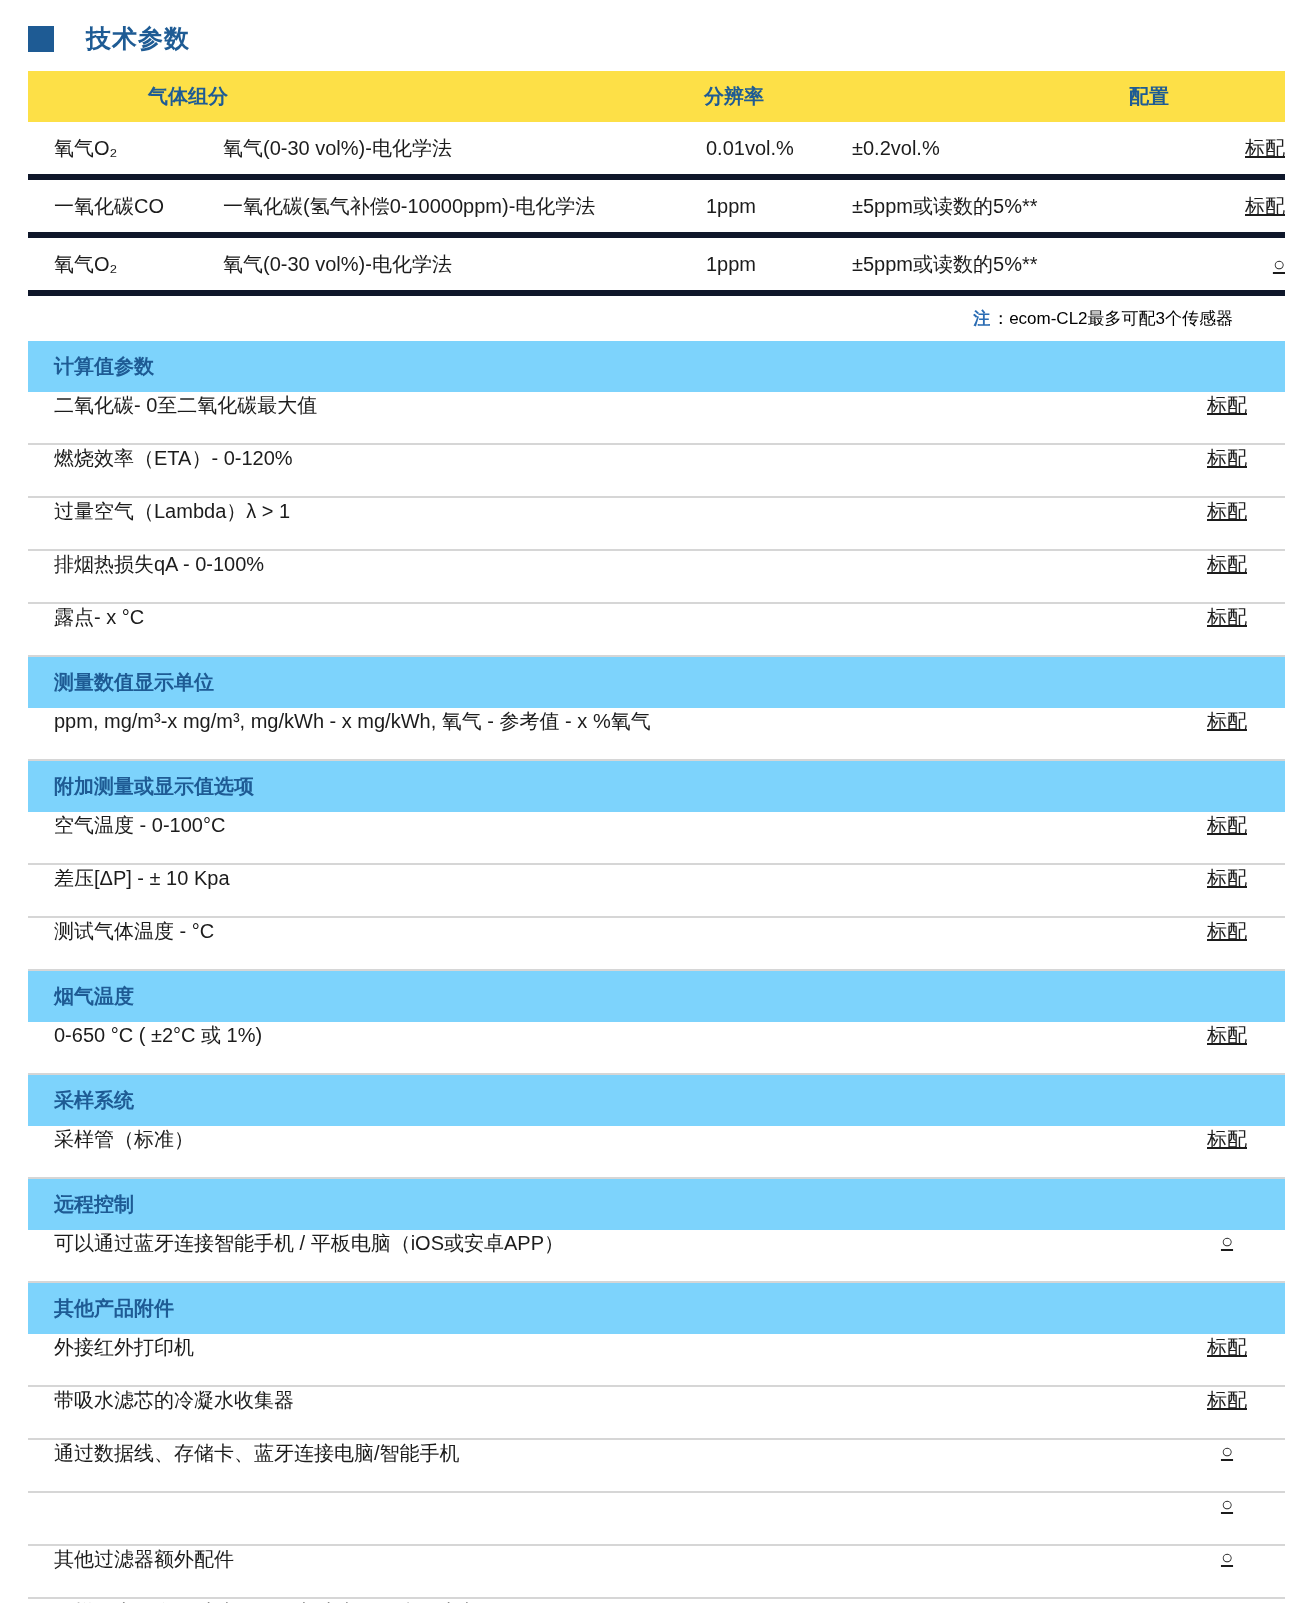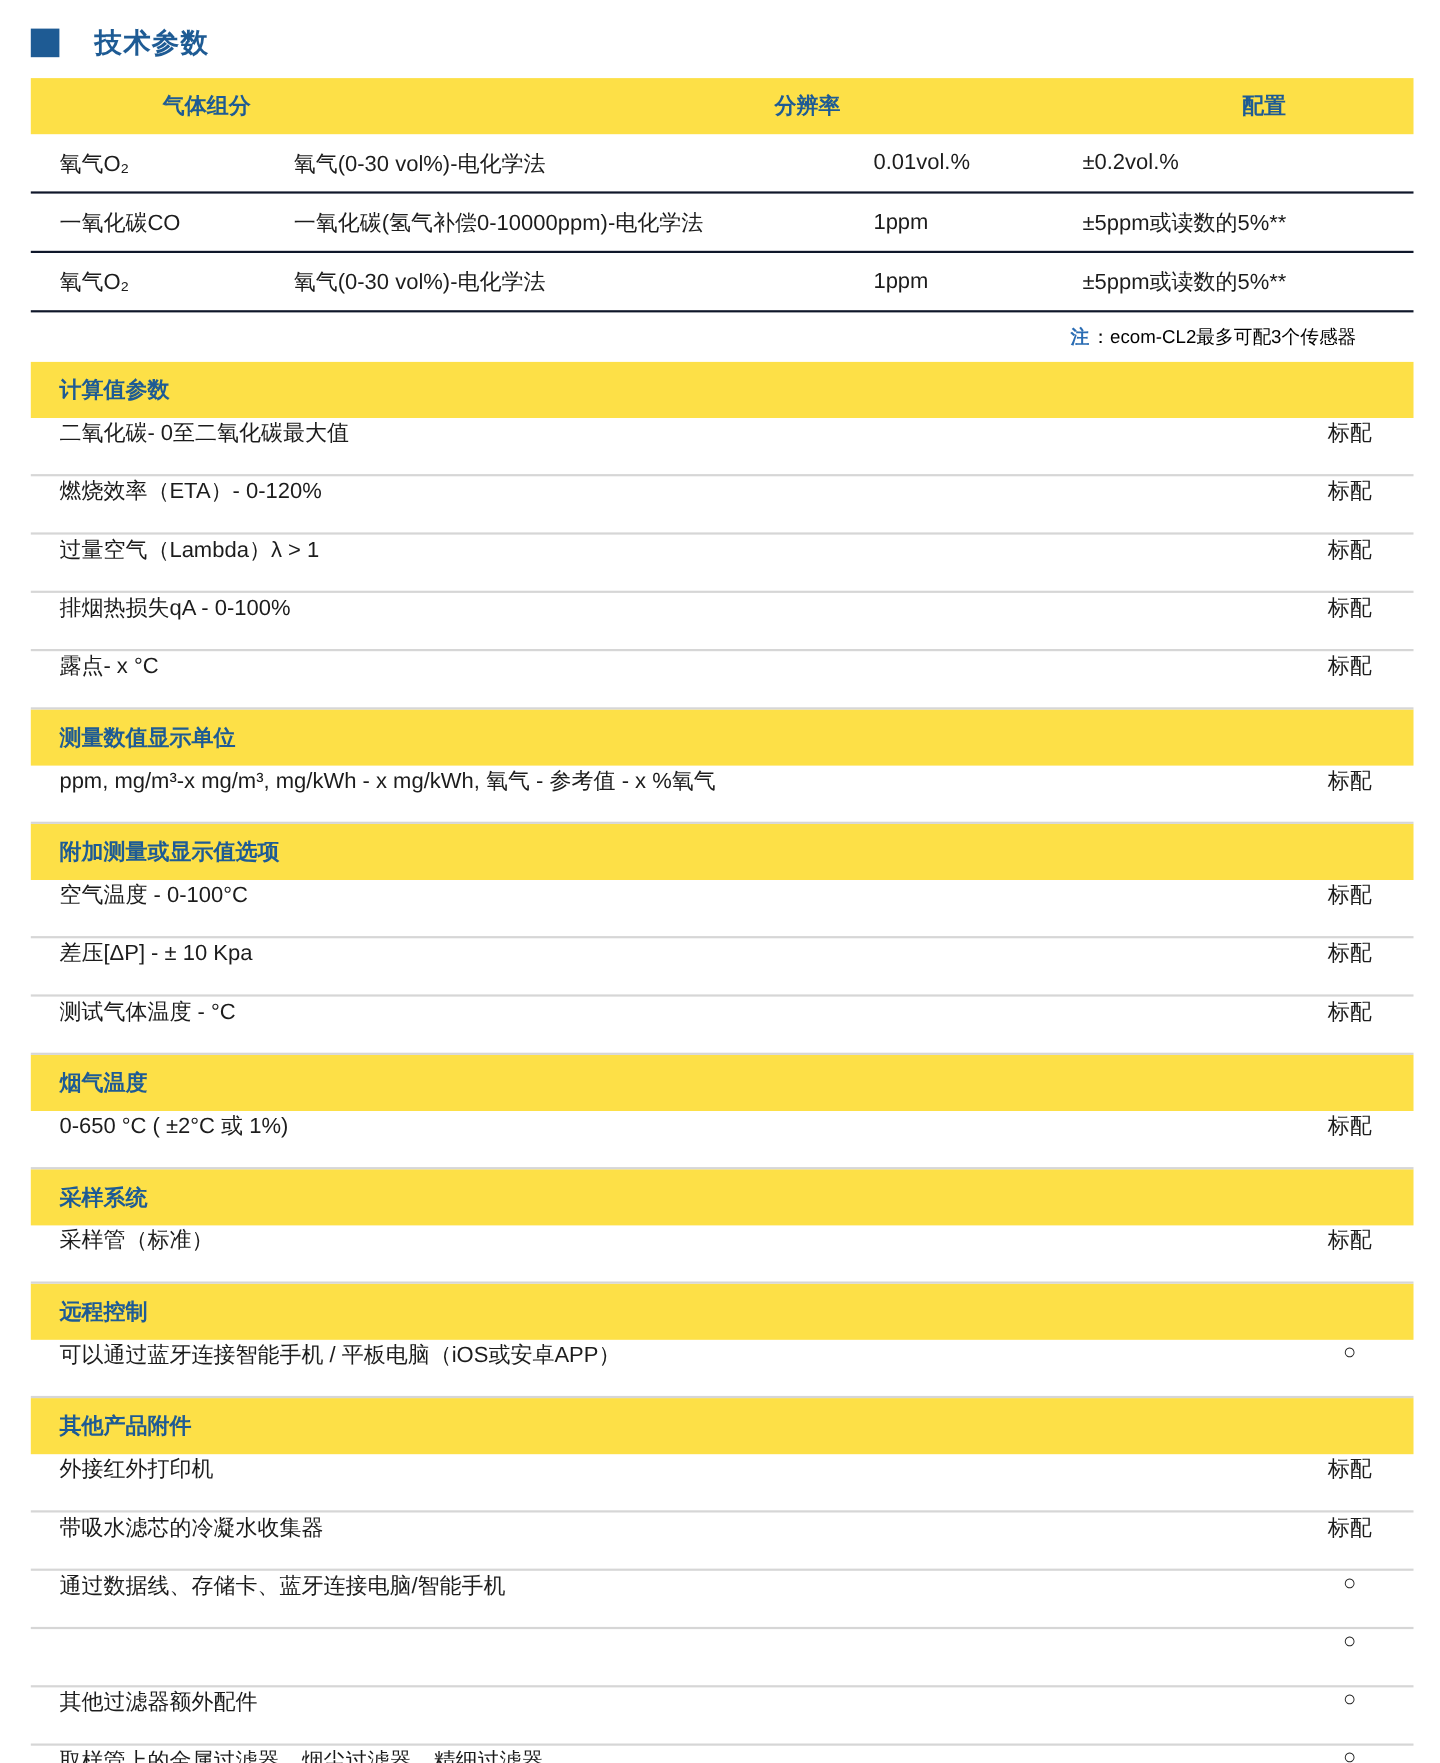--- a/index.html
+++ b/index.html
@@ -15,38 +15,38 @@
   .title-square{width:26px;height:26px;background:#1E5B94;display:inline-block;flex:0 0 auto;}
   .title-text{font-size:25px;font-weight:bold;color:#1E5B94;margin:0 0 0 16px;letter-spacing:1px;}
 
   
   .gas-grid{display:grid;grid-template-columns:195px 475px 152px 319px 116px;align-items:center;}
   .gas-head{height:51px;background:#fde047;color:#1E5B94;font-weight:bold;font-size:20px;}
   .gh-comp{grid-column:1 / 3;padding-left:120px;}
   .gh-res{padding-left:6px;}
   .gh-acc{padding-left:8px;}
   .gh-cfg,.c-cfg{text-align:right;}
-  .gas-row{height:52px;border-bottom:2px solid #0f172a;font-size:20px;gap:44px;}
+  .gas-row{height:52px;border-bottom:6px solid #0f172a;font-size:20px;}
   .c-name{padding-left:26px;}
   .c-res{padding-left:8px;}
   .c-acc{padding-left:2px;}
 
   
   .note-row{height:45px;display:flex;align-items:center;justify-content:flex-end;
     padding-right:52px;box-sizing:border-box;font-size:17px;}
   .note-label{color:#2A6CB3;font-weight:bold;}
   .note-text{color:#000000;margin-left:2px;}
 
   
-  .sec-bar{height:51px;background:#fde047;display:flex;align-items:center;
+  .sec-bar{height:51px;background:#7dd3fc;display:flex;align-items:center;
     padding-left:26px;box-sizing:border-box;font-size:20px;font-weight:bold;color:#1E5B94;}
   .sec-row{height:51px;border-bottom:2px solid #D6D6D6;display:flex;
     position:relative;font-size:20px;}
   .sec-row .txt{padding-left:26px;}
-  .sec-row .cfg,.gas-row .c-cfg{font-size:20px;color:#1c1c1c;}
+  .sec-row .cfg,.gas-row .c-cfg{font-size:20px;color:#1c1c1c;text-decoration:underline;}
   .sec-row .cfg{position:absolute;right:0;width:116px;text-align:center;}
 </style>
 </head>
 <body>
 
 <div class="wrap">
 
   <div class="page-title-row">
     <span class="title-square"></span>
     <h1 class="title-text">技术参数</h1>

